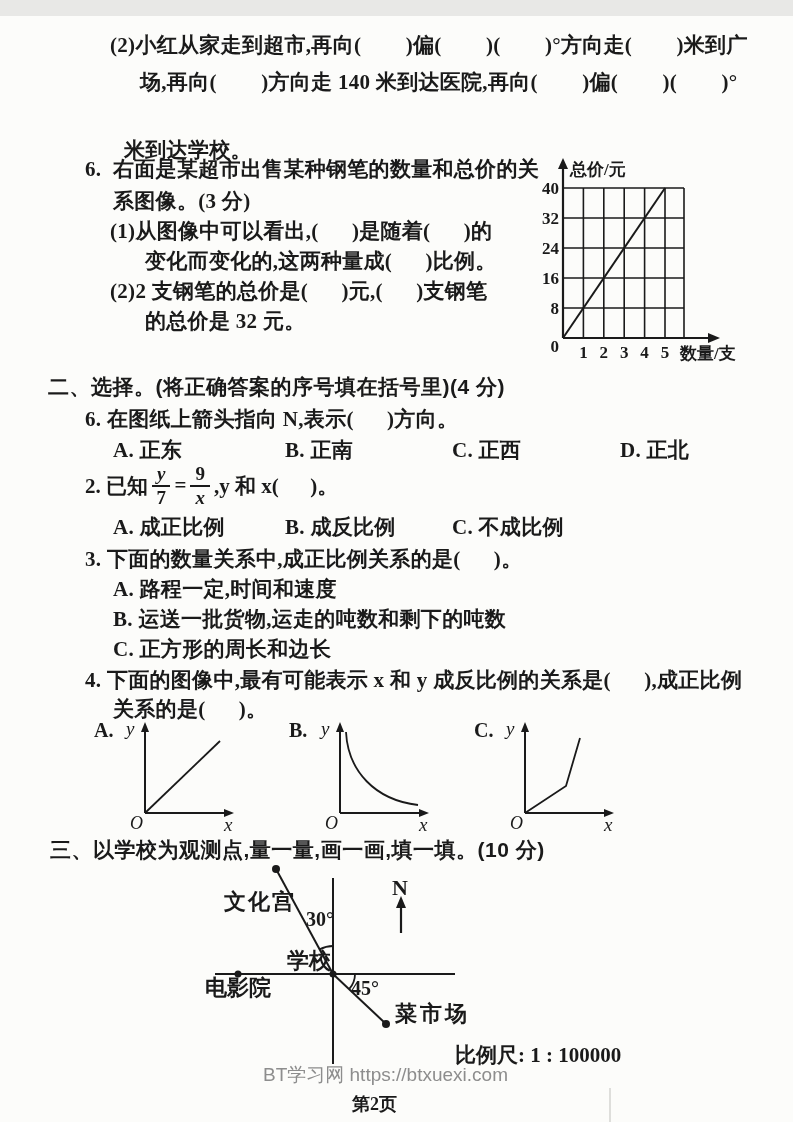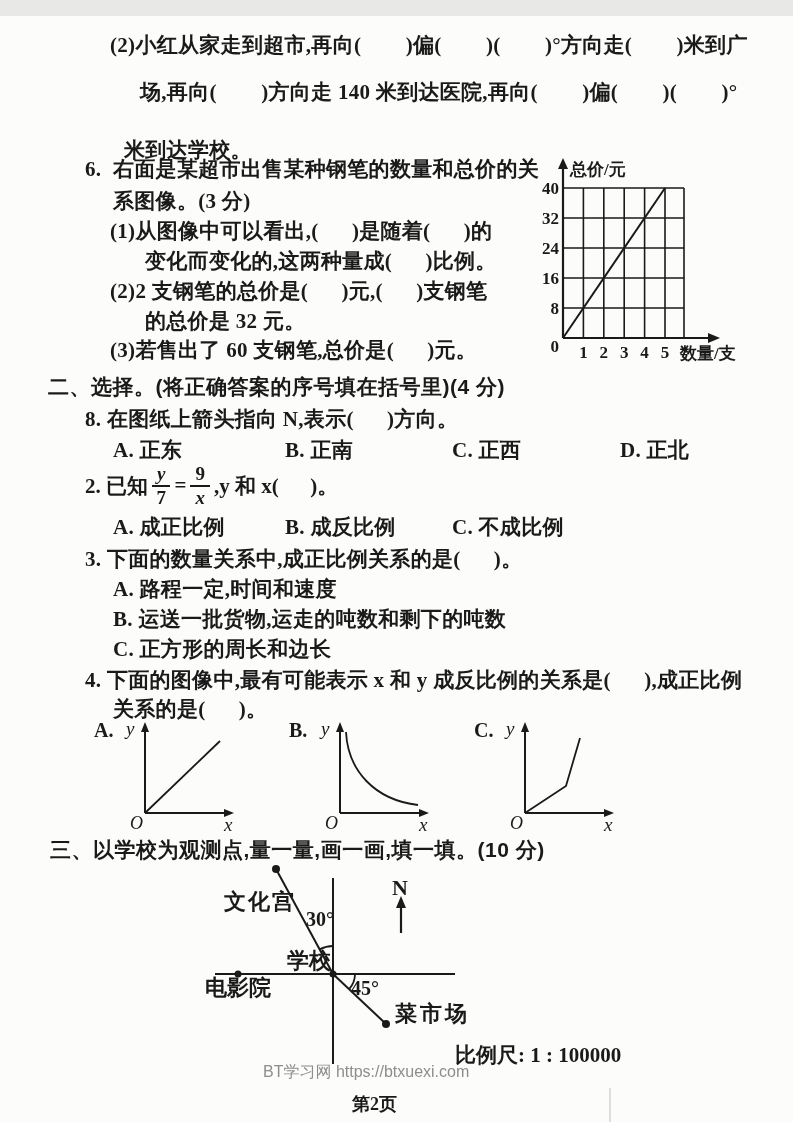--- a/index.html
+++ b/index.html
@@ -12,41 +12,40 @@
   .body-t{font-size:21px;font-weight:600;line-height:26px;letter-spacing:0.3px;}
   .head-t{font-size:21px;font-weight:700;font-family:"Liberation Sans",sans-serif;letter-spacing:0.5px;}
   .q5b-line{line-height:35px;}
   .frac{display:inline-flex;flex-direction:column;align-items:center;vertical-align:-14px;
         line-height:1.05;margin:0 4px;font-size:19px;}
   .frac .fn{padding:0 5px 1px;border-bottom:2px solid #1a1a1a;}
   .frac .fd{padding-top:1px;}
   .it{font-style:italic;}
   .q2row{display:flex;align-items:center;font-size:21px;font-weight:600;white-space:pre;}
   svg text{font-family:"Liberation Serif",serif;fill:#1a1a1a;}
-  .wm{font-family:"Liberation Sans",sans-serif;font-size:16px;color:#8d8d8d;font-weight:400;}
+  .wm{font-family:"Liberation Sans",sans-serif;font-size:19px;color:#8d8d8d;font-weight:400;}
   .pgnum{font-size:18px;font-weight:600;}
   .scan-line{position:absolute;width:2px;background:#dededb;}
 </style>
 </head>
 <body>
 
 <div class="page">
 
   <div class="abs body-t q5b-line" style="left:110px;top:12px;">(2)小红从家走到超市,再向(        )偏(        )(        )°方向走(        )米到广</div>
-  <div class="abs body-t q5b-line" style="left:140px;top:59px;">场,再向(        )方向走 140 米到达医院,再向(        )偏(        )(        )°</div>
+  <div class="abs body-t q5b-line" style="left:140px;top:49px;">场,再向(        )方向走 140 米到达医院,再向(        )偏(        )(        )°</div>
   <div class="abs body-t q5b-line" style="left:124px;top:117px;">米到达学校。</div>
 
   <div class="abs body-t" style="left:85px;top:140px;">6.</div>
   <div class="abs body-t" style="left:113px;top:140px;">右面是某超市出售某种钢笔的数量和总价的关</div>
   <div class="abs body-t" style="left:113px;top:172px;">系图像。(3 分)</div>
   <div class="abs body-t" style="left:110px;top:202px;">(1)从图像中可以看出,(      )是随着(      )的</div>
   <div class="abs body-t" style="left:145px;top:232px;">变化而变化的,这两种量成(      )比例。</div>
   <div class="abs body-t" style="left:110px;top:262px;">(2)2 支钢笔的总价是(      )元,(      )支钢笔</div>
   <div class="abs body-t" style="left:145px;top:292px;">的总价是 32 元。</div>
-  <div class="abs body-t" style="left:110px;top:321px;">(3)若售出了 60 支钢笔,总价是(      )元。</div>
 
   <svg class="abs" style="left:530px;top:140px;" width="262" height="220" viewBox="0 0 262 220">
     <g stroke="#1a1a1a" stroke-width="1.6">
       <line x1="33" y1="32" x2="154" y2="32"></line>
       <line x1="33" y1="62" x2="154" y2="62"></line>
       <line x1="33" y1="92" x2="154" y2="92"></line>
       <line x1="33" y1="122" x2="154" y2="122"></line>
       <line x1="33" y1="152" x2="154" y2="152"></line>
       <line x1="53.4" y1="32" x2="53.4" y2="182"></line>
       <line x1="73.8" y1="32" x2="73.8" y2="182"></line>
@@ -76,21 +75,21 @@
       <text x="53.4" y="202">1</text>
       <text x="73.8" y="202">2</text>
       <text x="94.2" y="202">3</text>
       <text x="114.6" y="202">4</text>
       <text x="135" y="202">5</text>
     </g>
   </svg>
 
   <div class="abs head-t" style="left:48px;top:357px;">二、选择。(将正确答案的序号填在括号里)(4 分)</div>
 
-  <div class="abs body-t" style="left:85px;top:390px;">8. 在图纸上箭头指向 N,表示(      )方向。</div>
+  <div class="abs body-t" style="left:85px;top:390px;">6. 在图纸上箭头指向 N,表示(      )方向。</div>
   <div class="abs body-t" style="left:113px;top:421px;">A. 正东</div>
   <div class="abs body-t" style="left:285px;top:421px;">B. 正南</div>
   <div class="abs body-t" style="left:452px;top:421px;">C. 正西</div>
   <div class="abs body-t" style="left:620px;top:421px;">D. 正北</div>
 
   <div class="abs q2row" style="left:85px;top:448px;">
     <span>2. 已知</span>
     <span class="frac"><span class="fn it">y</span><span class="fd">7</span></span>
     <span>=</span>
     <span class="frac"><span class="fn">9</span><span class="fd it">x</span></span>

